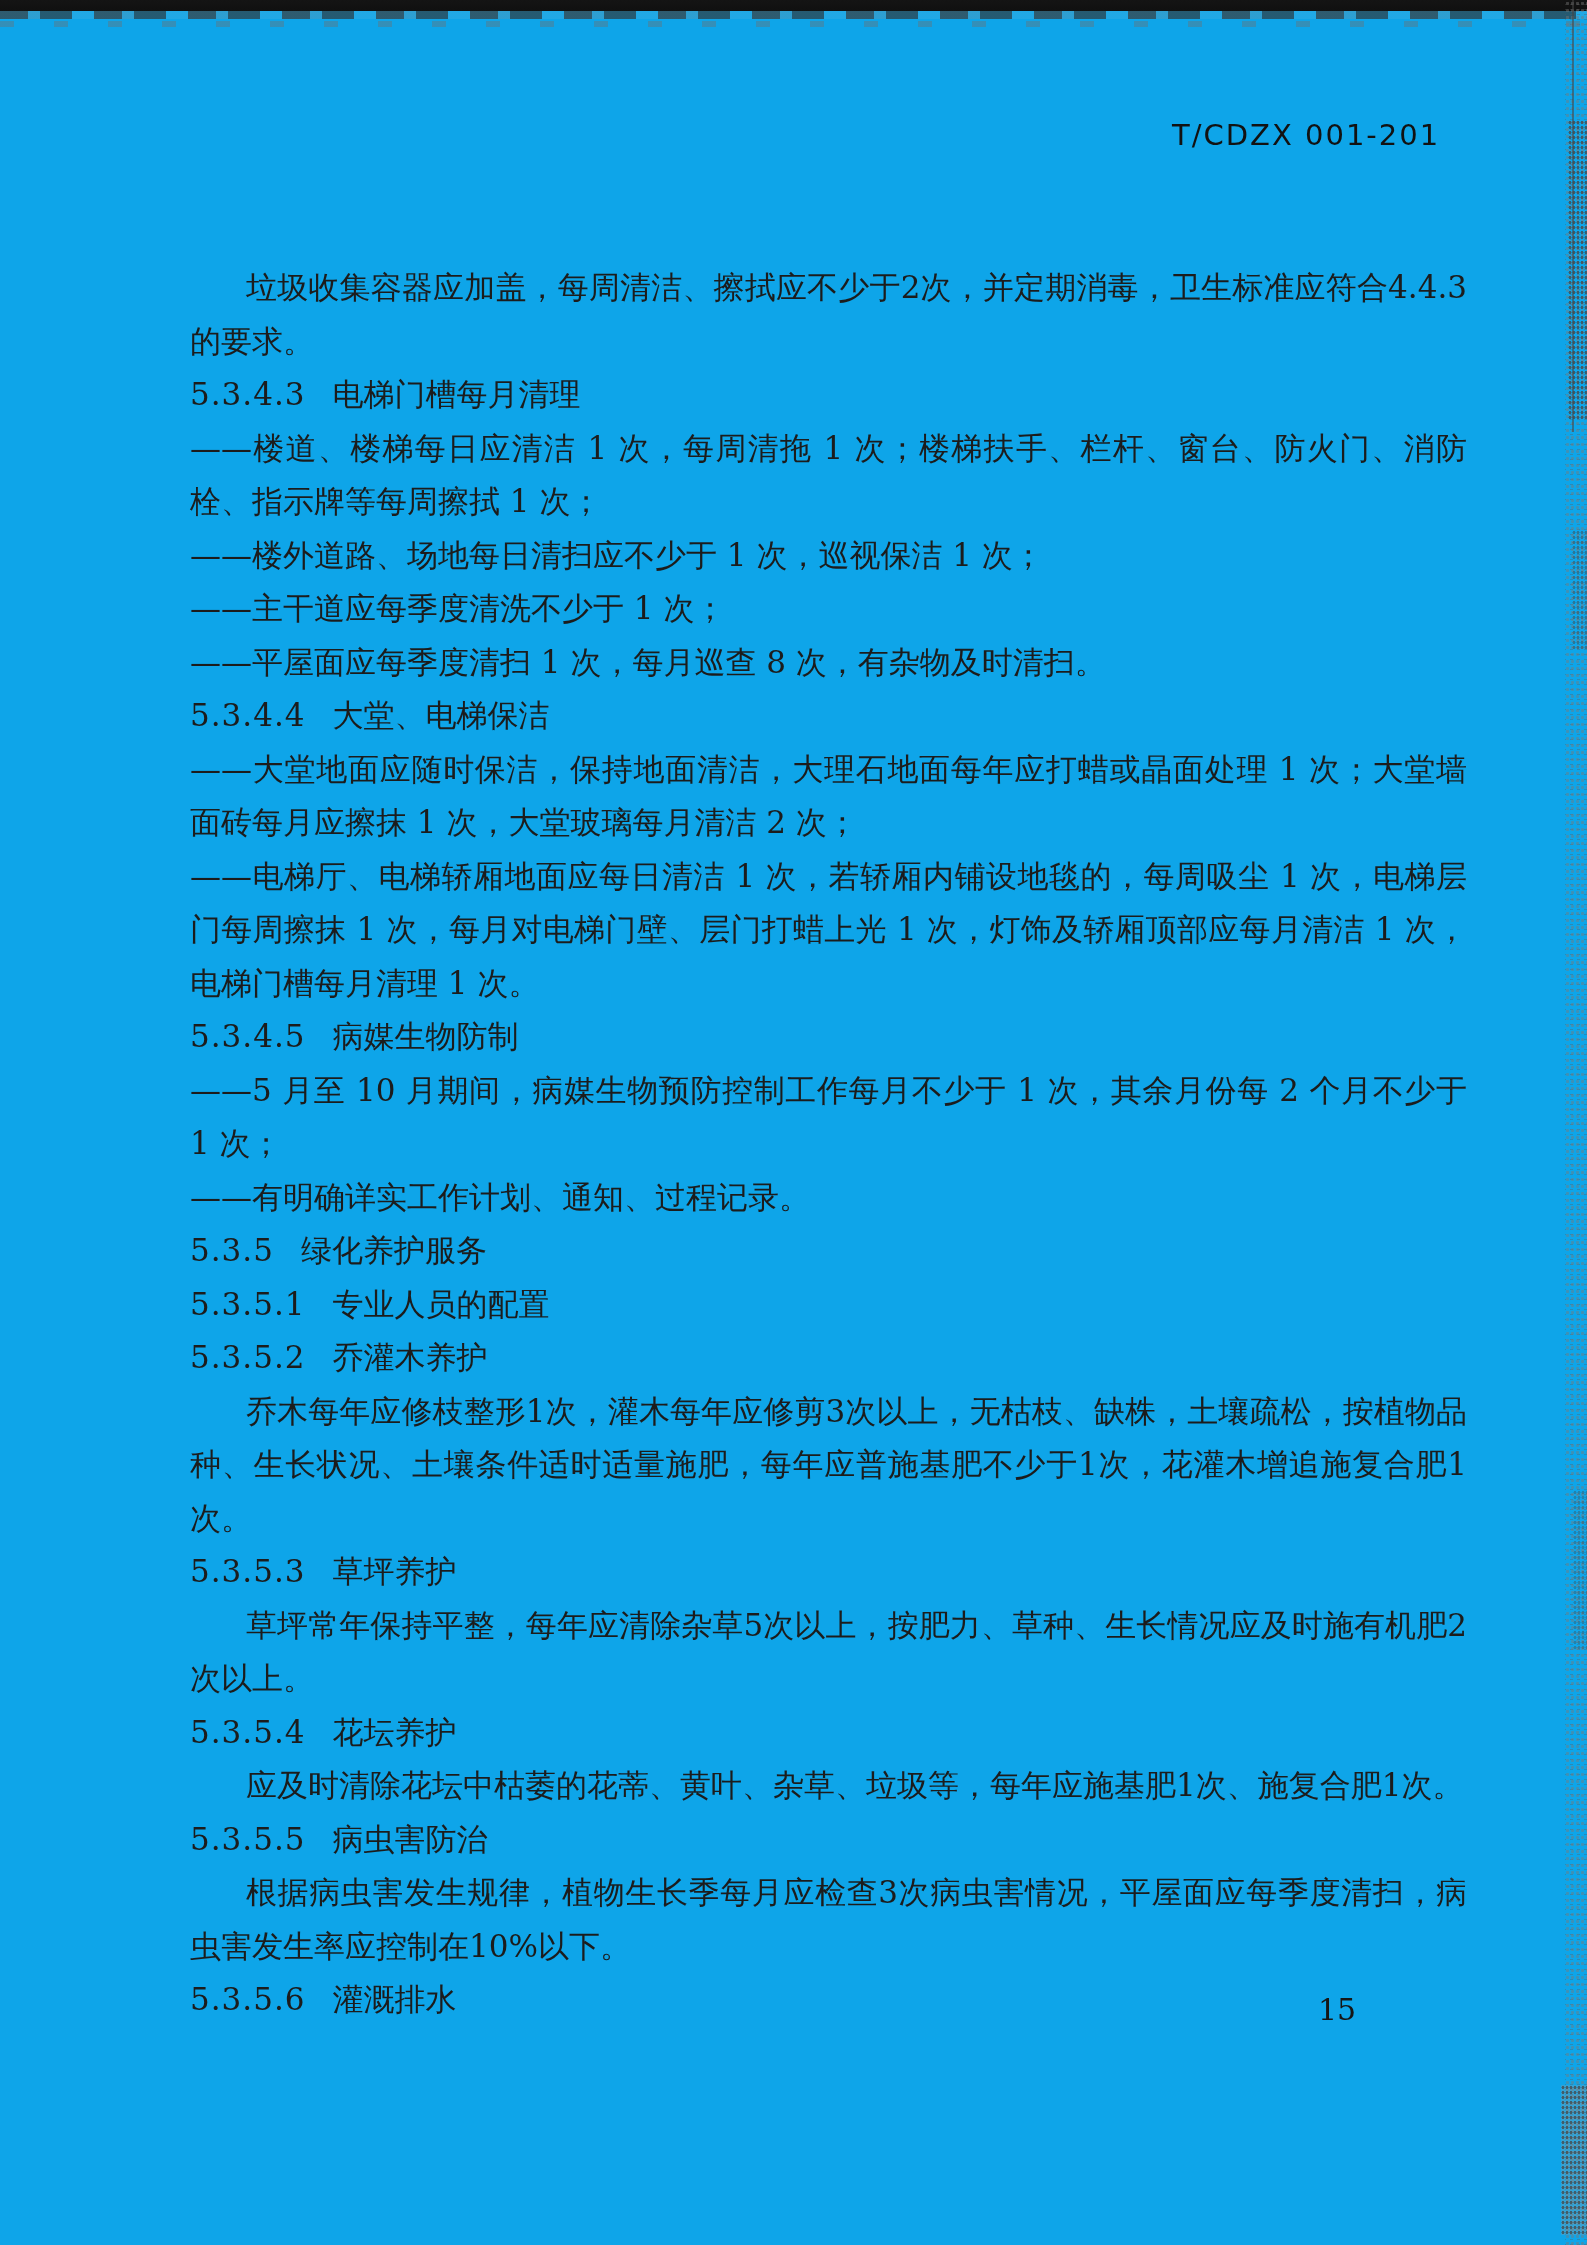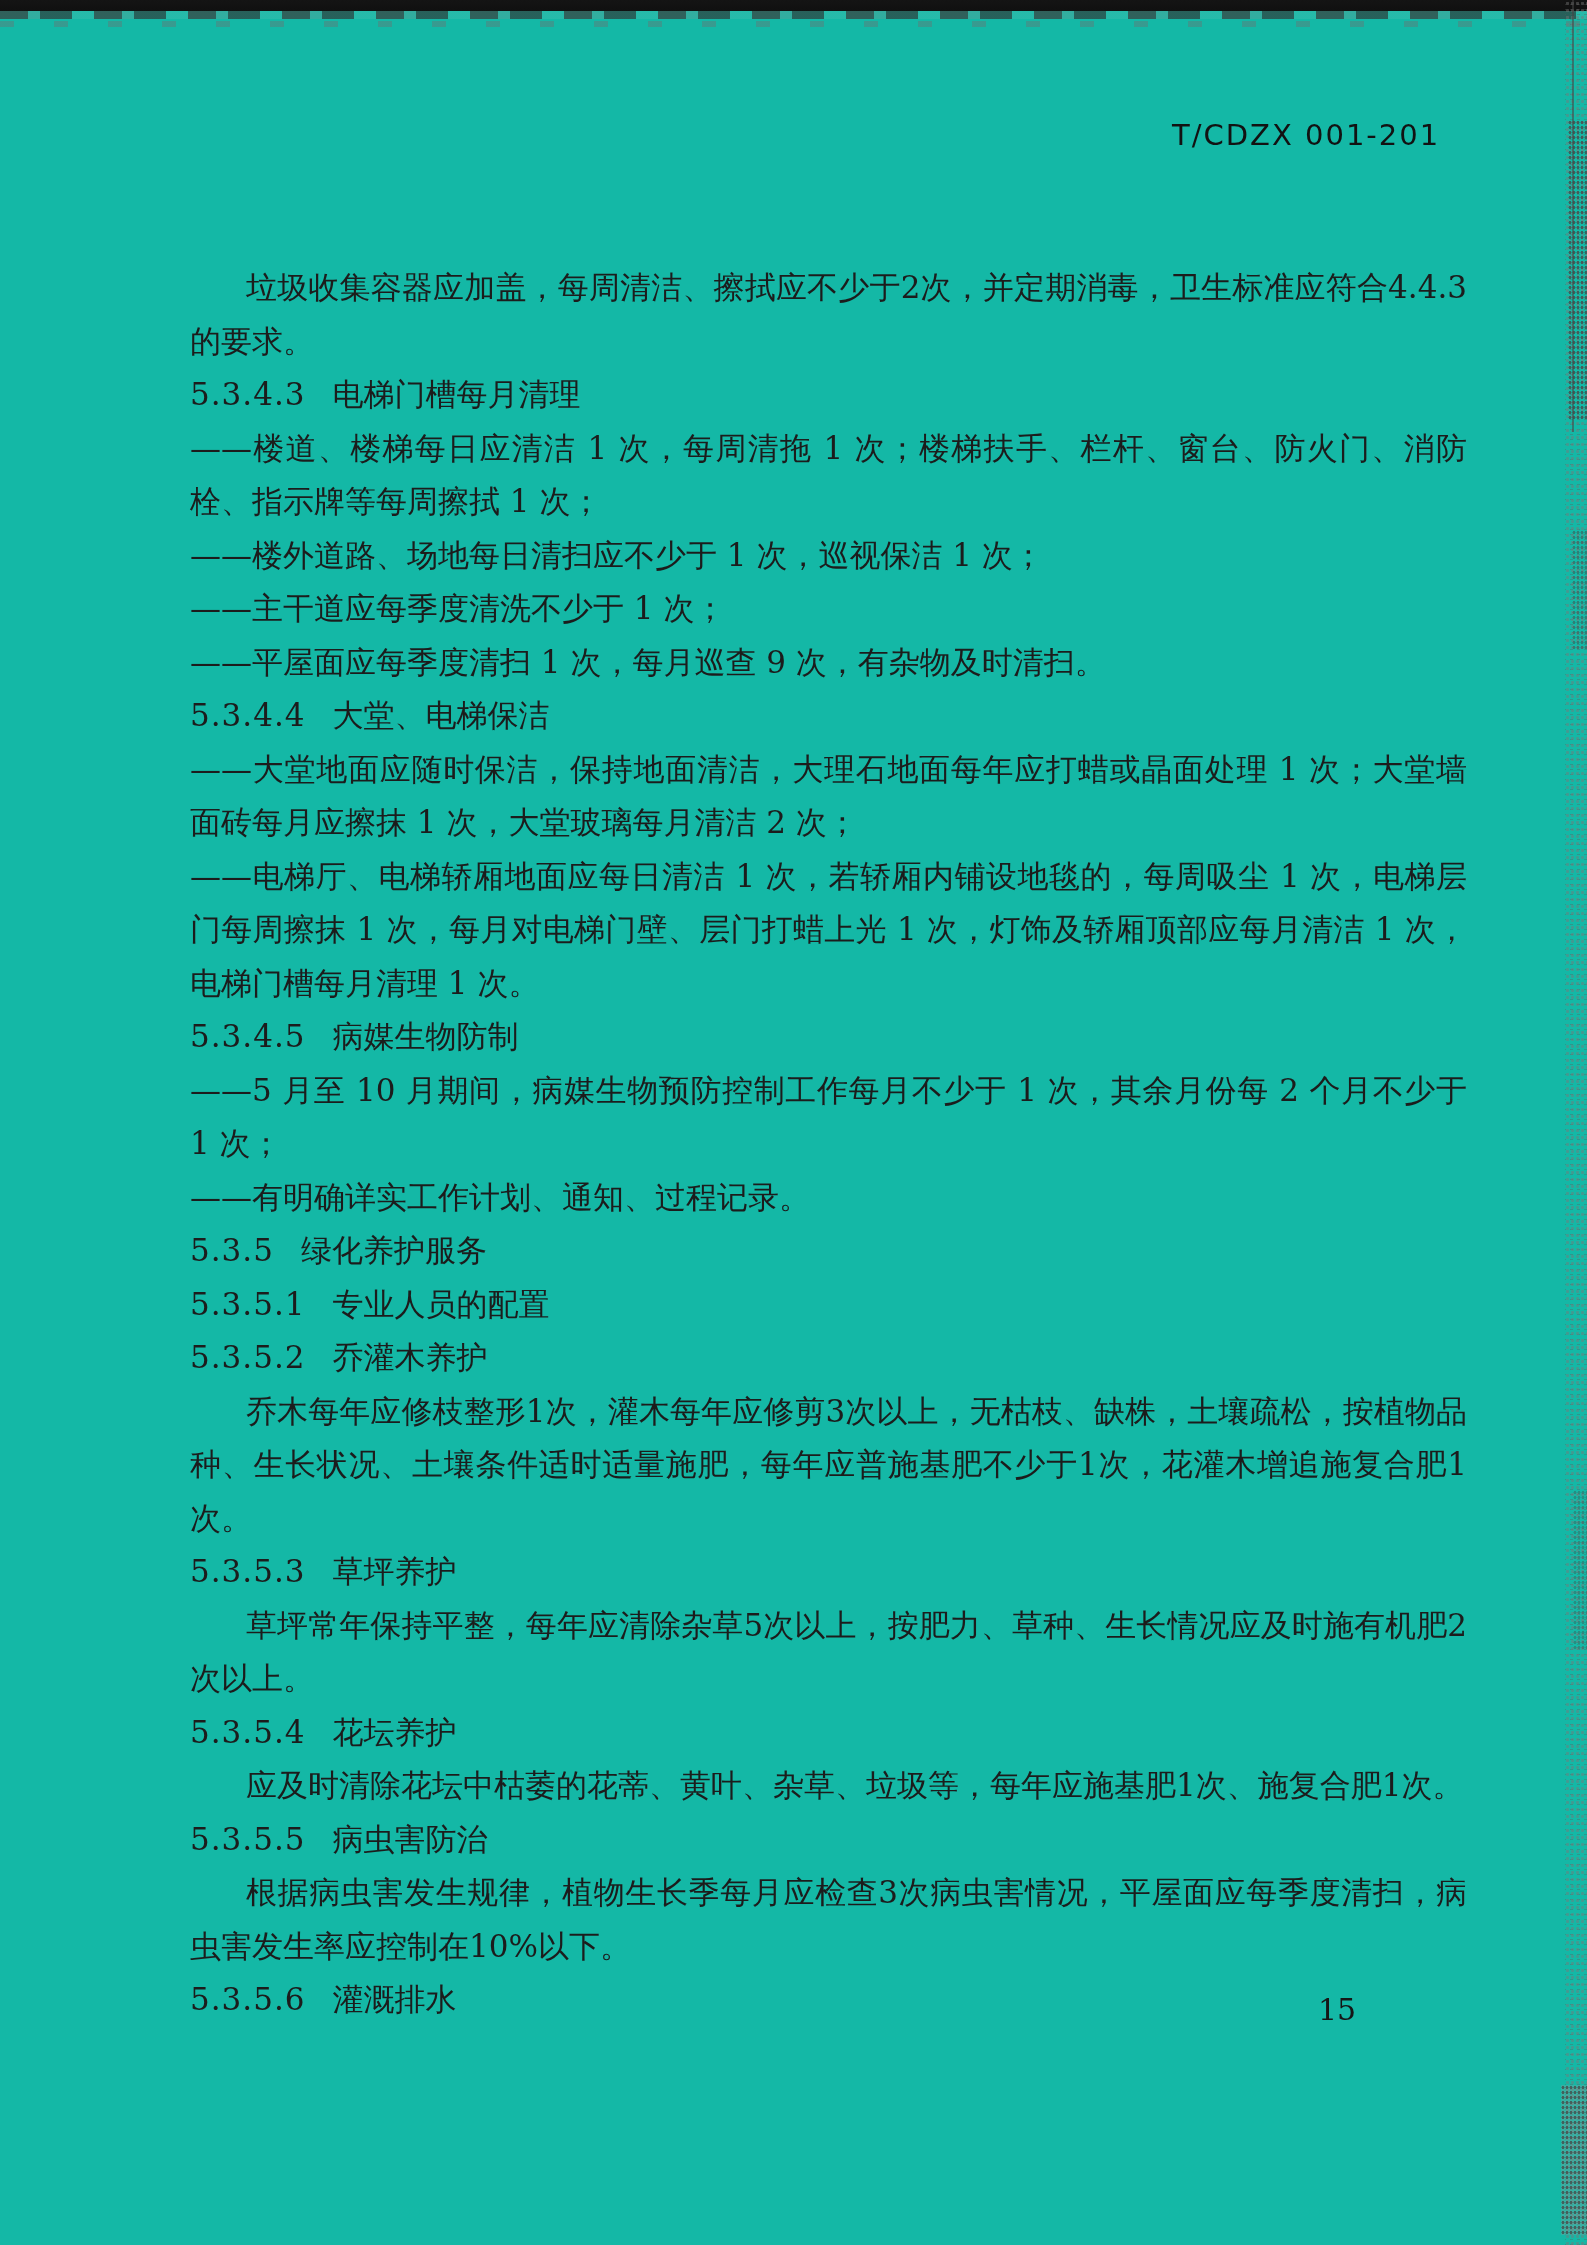--- a/index.html
+++ b/index.html
@@ -4,21 +4,21 @@
 <style>
   html, body {
     margin: 0;
     padding: 0;
     background: #ffffff;
   }
   .page {
     position: relative;
     width: 1587px;
     height: 2245px;
-    background: #14b8a6;
+    background: #0ea5e9;
     overflow: hidden;
     font-family: "DejaVu Serif", "Liberation Serif", serif;
     color: #1c1c1c;
   }
 
   
   .scan-top {
     position: absolute;
     top: 0; left: 0;
     width: 100%; height: 30px;
@@ -107,21 +107,21 @@
   <div class="scan-blotch blotch-d"></div>
 
   <div class="doc-code">T/CDZX 001-201</div>
 
   <main class="content">
       <p class="para indent">垃圾收集容器应加盖，每周清洁、擦拭应不少于2次，并定期消毒，卫生标准应符合4.4.3的要求。</p>
       <p class="para heading"><span class="num">5.3.4.3</span><span class="title">电梯门槽每月清理</span></p>
       <p class="para dash">——楼道、楼梯每日应清洁 1 次，每周清拖 1 次；楼梯扶手、栏杆、窗台、防火门、消防栓、指示牌等每周擦拭 1 次；</p>
       <p class="para dash">——楼外道路、场地每日清扫应不少于 1 次，巡视保洁 1 次；</p>
       <p class="para dash">——主干道应每季度清洗不少于 1 次；</p>
-      <p class="para dash">——平屋面应每季度清扫 1 次，每月巡查 9 次，有杂物及时清扫。</p>
+      <p class="para dash">——平屋面应每季度清扫 1 次，每月巡查 8 次，有杂物及时清扫。</p>
       <p class="para heading"><span class="num">5.3.4.4</span><span class="title">大堂、电梯保洁</span></p>
       <p class="para dash">——大堂地面应随时保洁，保持地面清洁，大理石地面每年应打蜡或晶面处理 1 次；大堂墙面砖每月应擦抹 1 次，大堂玻璃每月清洁 2 次；</p>
       <p class="para dash">——电梯厅、电梯轿厢地面应每日清洁 1 次，若轿厢内铺设地毯的，每周吸尘 1 次，电梯层门每周擦抹 1 次，每月对电梯门壁、层门打蜡上光 1 次，灯饰及轿厢顶部应每月清洁 1 次，电梯门槽每月清理 1 次。</p>
       <p class="para heading"><span class="num">5.3.4.5</span><span class="title">病媒生物防制</span></p>
       <p class="para dash">——5 月至 10 月期间，病媒生物预防控制工作每月不少于 1 次，其余月份每 2 个月不少于 1 次；</p>
       <p class="para dash">——有明确详实工作计划、通知、过程记录。</p>
       <p class="para heading"><span class="num">5.3.5</span><span class="title">绿化养护服务</span></p>
       <p class="para heading"><span class="num">5.3.5.1</span><span class="title">专业人员的配置</span></p>
       <p class="para heading"><span class="num">5.3.5.2</span><span class="title">乔灌木养护</span></p>
       <p class="para indent">乔木每年应修枝整形1次，灌木每年应修剪3次以上，无枯枝、缺株，土壤疏松，按植物品种、生长状况、土壤条件适时适量施肥，每年应普施基肥不少于1次，花灌木增追施复合肥1次。</p>

